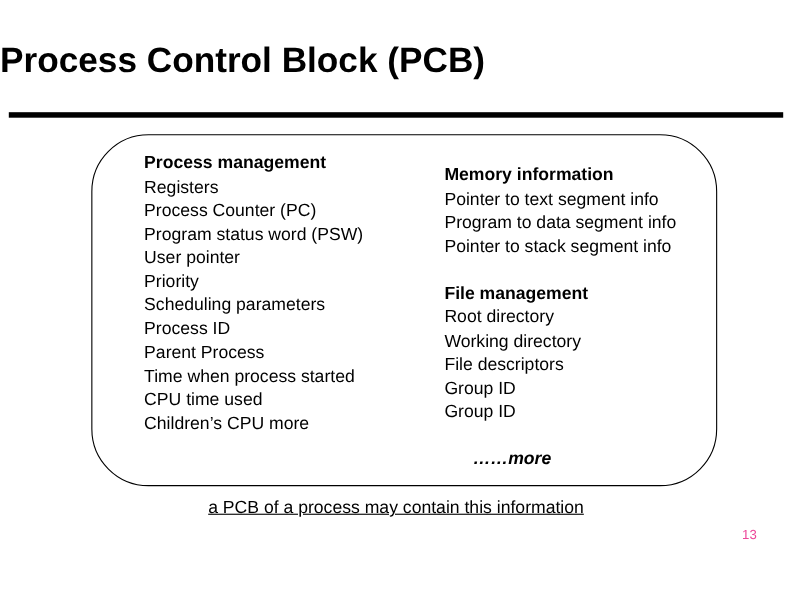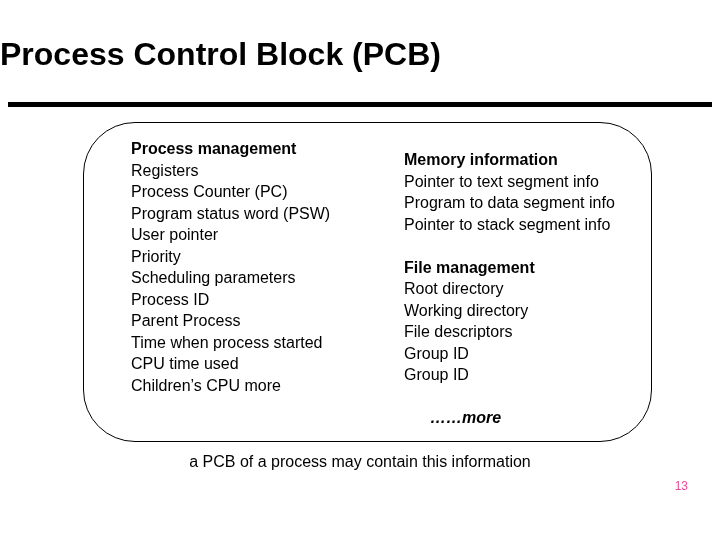--- a/index.html
+++ b/index.html
@@ -53,20 +53,21 @@
   .col .spacer { height: 21.5px; }
   .more-line { font-weight: bold; padding-left: 26px; font-style: italic; }
   .caption {
     position: absolute;
     top: 453px;
     left: 0;
     width: 720px;
     text-align: center;
     font-size: 16px;
     color: #000000;
+    text-decoration: underline;
   }
   .page-number {
     position: absolute;
     top: 479px;
     right: 32px;
     font-size: 12px;
     color: #ec4899;
     margin-left: 44px;
   }
 </style>

